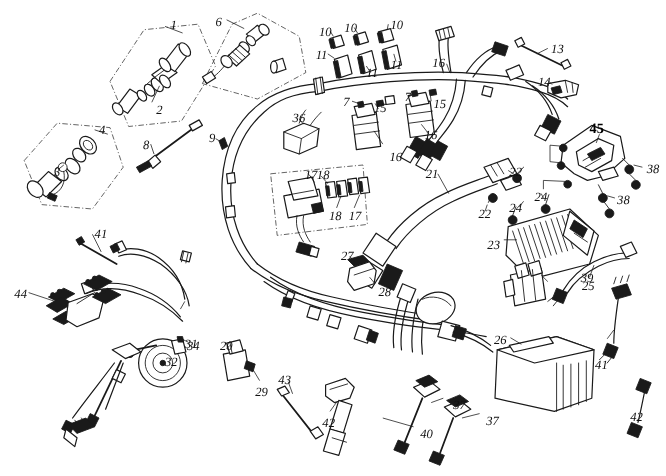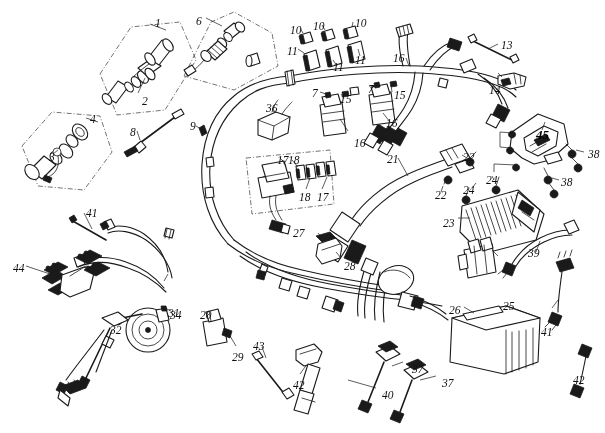--- a/index.html
+++ b/index.html
@@ -531,55 +531,55 @@
     <div class="callout" style="left:130px;top:127px;">8</div>
     <div class="callout" style="left:190px;top:121px;">9</div>
     <div class="callout" style="left:290px;top:25px;">10</div>
     <div class="callout" style="left:313px;top:21px;">10</div>
     <div class="callout" style="left:355px;top:18px;">10</div>
     <div class="callout" style="left:287px;top:46px;">11</div>
     <div class="callout" style="left:333px;top:62px;">11</div>
     <div class="callout" style="left:355px;top:55px;">11</div>
     <div class="callout" style="left:393px;top:53px;">16</div>
     <div class="callout" style="left:501px;top:40px;">13</div>
-    <div class="callout" style="left:489px;top:85px;">14</div>
+    <div class="callout" style="left:489px;top:70px;">14</div>
     <div class="callout" style="left:340px;top:94px;">15</div>
     <div class="callout" style="left:394px;top:90px;">15</div>
     <div class="callout" style="left:312px;top:88px;">7</div>
     <div class="callout" style="left:368px;top:84px;">7</div>
     <div class="callout" style="left:354px;top:138px;">16</div>
     <div class="callout" style="left:386px;top:118px;">16</div>
     <div class="callout" style="left:277px;top:155px;">17</div>
     <div class="callout" style="left:288px;top:155px;">18</div>
     <div class="callout" style="left:299px;top:192px;">18</div>
     <div class="callout" style="left:317px;top:192px;">17</div>
     <div class="callout" style="left:387px;top:154px;">21</div>
     <div class="callout" style="left:463px;top:152px;">22</div>
     <div class="callout" style="left:435px;top:190px;">22</div>
     <div class="callout" style="left:463px;top:185px;">24</div>
     <div class="callout" style="left:486px;top:175px;">24</div>
     <div class="callout" style="left:443px;top:218px;">23</div>
-    <div class="callout" style="left:503px;top:256px;margin-top:45px;">25</div>
+    <div class="callout" style="left:529px;top:256px;">25</div>
     <div class="callout" style="left:449px;top:305px;">26</div>
-    <div class="callout" style="left:293px;top:228px;">27</div>
+    <div class="callout" style="left:310px;top:228px;">27</div>
     <div class="callout" style="left:344px;top:261px;">28</div>
     <div class="callout" style="left:232px;top:352px;">29</div>
     <div class="callout" style="left:200px;top:310px;">20</div>
     <div class="callout" style="left:168px;top:308px;">31</div>
-    <div class="callout" style="left:110px;top:325px;">32</div>
+    <div class="callout" style="left:110px;top:325px;padding-left:40px;">32</div>
     <div class="callout" style="left:170px;top:278px;margin-top:32px;">34</div>
     <div class="callout" style="left:86px;top:208px;">41</div>
     <div class="callout" style="left:266px;top:103px;">36</div>
     <div class="callout" style="left:412px;top:364px;">37</div>
     <div class="callout" style="left:442px;top:378px;">37</div>
     <div class="callout" style="left:588px;top:149px;">38</div>
     <div class="callout" style="left:561px;top:177px;">38</div>
     <div class="callout" style="left:528px;top:248px;">39</div>
     <div class="callout" style="left:382px;top:390px;">40</div>
     <div class="callout" style="left:541px;top:305px;margin-top:22px;">41</div>
     <div class="callout" style="left:293px;top:380px;">42</div>
     <div class="callout" style="left:573px;top:375px;">42</div>
     <div class="callout" style="left:253px;top:341px;">43</div>
     <div class="callout" style="left:13px;top:263px;">44</div>
-    <div class="callout bold" style="left:536px;top:128px;font-style:italic;">45</div>
+    <div class="callout bold" style="left:536px;top:110px;">45</div>
   </div>
 
 </div>
 
 </body></html>

